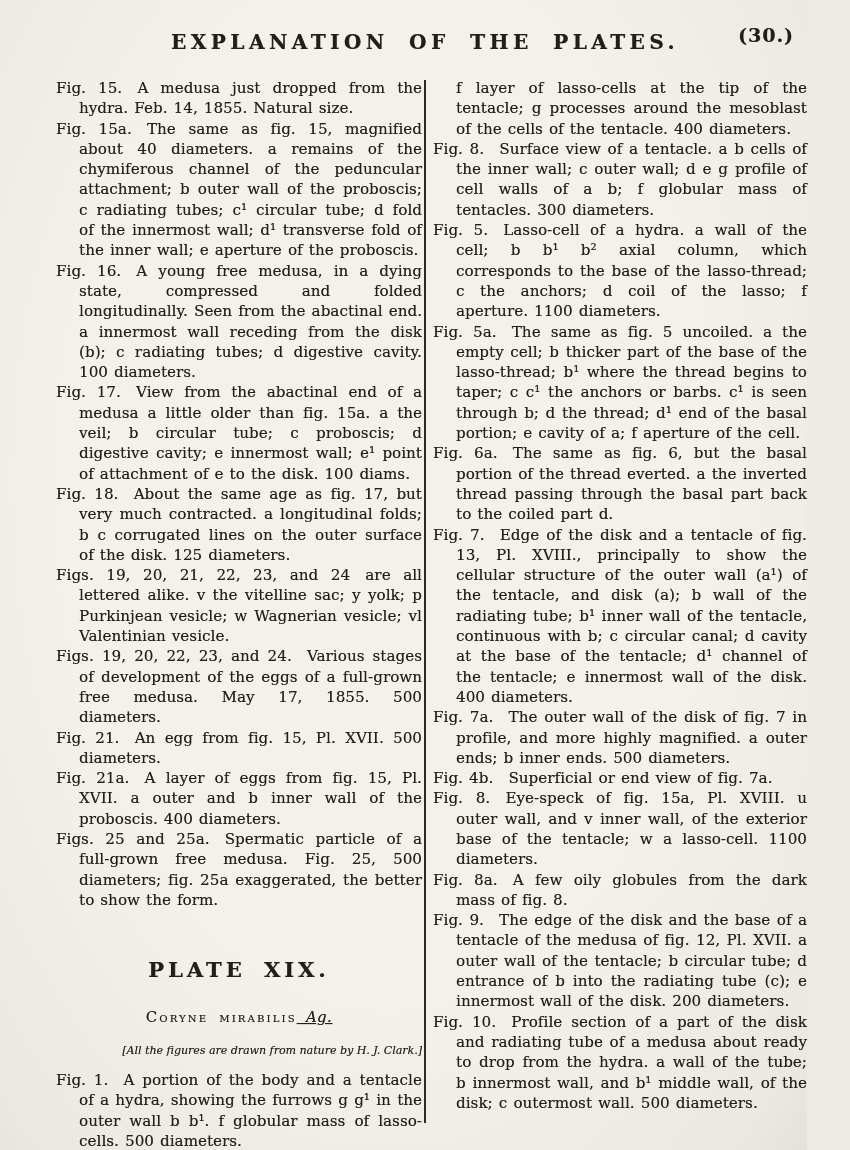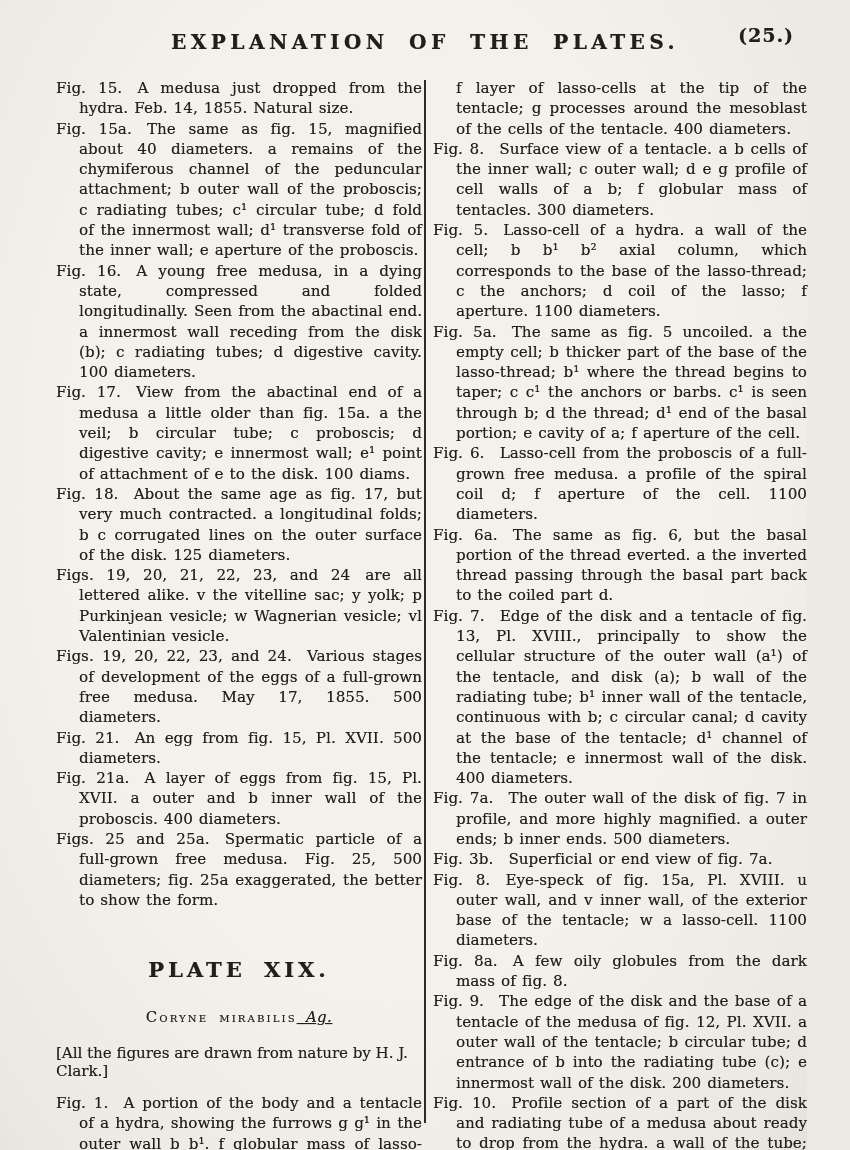--- a/index.html
+++ b/index.html
@@ -62,33 +62,34 @@
   p.species-heading {
     text-align: center;
     margin-top: 26px;
     font-size: 14.8px;
     letter-spacing: 2.2px; word-spacing: 4px;
     text-shadow: 0.25px 0.25px 0.3px rgba(30,20,10,0.55);
   }
   .species-name { font-variant: small-caps; }
   .species-authority { font-style: italic; letter-spacing: 0.5px; text-decoration: underline; }
   p.attribution-note {
-    text-align: left;
+    text-align: right;
     margin-top: 19px;
     margin-bottom: 13px;
-    font-size: 15px;
+    font-size: 11px;
     text-shadow: 0.25px 0.25px 0.3px rgba(30,20,10,0.5);
+    font-style: italic;
   }
 </style>
 </head>
 <body>
 
 <div class="page">
   <div class="header-title">EXPLANATION OF THE PLATES.</div>
-  <div class="page-number">(25.)</div>
+  <div class="page-number">(30.)</div>
 
   <div class="column-divider"></div>
 
   <div class="column column-left">
       <p class="entry"><span class="fig-label">Fig. 15.</span>  A medusa just dropped from the hydra.  Feb. 14, 1855.  Natural size.</p>
       <p class="entry"><span class="fig-label">Fig. 15a.</span>  The same as fig. 15, magnified about 40 diameters.  a remains of the chymiferous channel of the peduncular attachment;  b outer wall of the proboscis;  c radiating tubes;  c¹ circular tube;  d fold of the innermost wall;  d¹ transverse fold of the inner wall;  e aperture of the proboscis.</p>
       <p class="entry"><span class="fig-label">Fig. 16.</span>  A young free medusa, in a dying state, compressed and folded longitudinally.  Seen from the abactinal end.  a innermost wall receding from the disk (b);  c radiating tubes;  d digestive cavity.  100 diameters.</p>
       <p class="entry"><span class="fig-label">Fig. 17.</span>  View from the abactinal end of a medusa a little older than fig. 15a.  a the veil;  b circular tube;  c proboscis;  d digestive cavity;  e innermost wall;  e¹ point of attachment of e to the disk.  100 diams.</p>
       <p class="entry"><span class="fig-label">Fig. 18.</span>  About the same age as fig. 17, but very much contracted.  a longitudinal folds;  b c corrugated lines on the outer surface of the disk.  125 diameters.</p>
       <p class="entry"><span class="fig-label">Figs. 19, 20, 21, 22, 23, and 24</span>  are all lettered alike.  v the vitelline sac;  y yolk;  p Purkinjean vesicle;  w Wagnerian vesicle;  vl Valentinian vesicle.</p>
@@ -101,23 +102,22 @@
       <p class="attribution-note">[All the figures are drawn from nature by H. J. Clark.]</p>
       <p class="entry"><span class="fig-label">Fig. 1.</span>  A portion of the body and a tentacle of a hydra, showing the furrows g g¹ in the outer wall b b¹.  f globular mass of lasso-cells.  500 diameters.</p>
       <p class="entry"><span class="fig-label">Fig. 2.</span>  Portion of the body and a sectional view of a partially extended tentacle.  a outer wall of the body in profile;  a¹ the same as a, in a full view;  a² a³ a⁴ cells of the inner wall of the tentacle;  b outer wall of the body;  b¹ outer wall of the tentacle;  c horn-like sheath;  d outline of the digestive cavity;  e space between the outer and inner walls of the tentacle;</p>
     </div>
 
   <div class="column column-right">
       <p class="continuation">f layer of lasso-cells at the tip of the tentacle;  g processes around the mesoblast of the cells of the tentacle.  400 diameters.</p>
       <p class="entry"><span class="fig-label">Fig. 8.</span>  Surface view of a tentacle.  a b cells of the inner wall;  c outer wall;  d e g profile of cell walls of a b;  f globular mass of tentacles.  300 diameters.</p>
       <p class="entry"><span class="fig-label">Fig. 5.</span>  Lasso-cell of a hydra.  a wall of the cell;  b b¹ b² axial column, which corresponds to the base of the lasso-thread;  c the anchors;  d coil of the lasso;  f aperture.  1100 diameters.</p>
       <p class="entry"><span class="fig-label">Fig. 5a.</span>  The same as fig. 5 uncoiled.  a the empty cell;  b thicker part of the base of the lasso-thread;  b¹ where the thread begins to taper;  c c¹ the anchors or barbs. c¹ is seen through b;  d the thread;  d¹ end of the basal portion;  e cavity of a;  f aperture of the cell.</p>
-      <p class="entry"><span class="fig-label">Fig. 6.</span>  Lasso-cell from the proboscis of a full-grown free medusa.  a profile of the spiral coil d;  f aperture of the cell.  1100 diameters.</p>
       <p class="entry"><span class="fig-label">Fig. 6a.</span>  The same as fig. 6, but the basal portion of the thread everted.  a the inverted thread passing through the basal part back to the coiled part d.</p>
       <p class="entry"><span class="fig-label">Fig. 7.</span>  Edge of the disk and a tentacle of fig. 13, Pl. XVIII., principally to show the cellular structure of the outer wall (a¹) of the tentacle, and disk (a);  b wall of the radiating tube;  b¹ inner wall of the tentacle, continuous with b;  c circular canal;  d cavity at the base of the tentacle;  d¹ channel of the tentacle;  e innermost wall of the disk.  400 diameters.</p>
       <p class="entry"><span class="fig-label">Fig. 7a.</span>  The outer wall of the disk of fig. 7 in profile, and more highly magnified.  a outer ends;  b inner ends.  500 diameters.</p>
-      <p class="entry"><span class="fig-label">Fig. 3b.</span>  Superficial or end view of fig. 7a.</p>
+      <p class="entry"><span class="fig-label">Fig. 4b.</span>  Superficial or end view of fig. 7a.</p>
       <p class="entry"><span class="fig-label">Fig. 8.</span>  Eye-speck of fig. 15a, Pl. XVIII.  u outer wall, and v inner wall, of the exterior base of the tentacle;  w a lasso-cell.  1100 diameters.</p>
       <p class="entry"><span class="fig-label">Fig. 8a.</span>  A few oily globules from the dark mass of fig. 8.</p>
       <p class="entry"><span class="fig-label">Fig. 9.</span>  The edge of the disk and the base of a tentacle of the medusa of fig. 12, Pl. XVII.  a outer wall of the tentacle;  b circular tube;  d entrance of b into the radiating tube (c);  e innermost wall of the disk.  200 diameters.</p>
       <p class="entry"><span class="fig-label">Fig. 10.</span>  Profile section of a part of the disk and radiating tube of a medusa about ready to drop from the hydra.  a wall of the tube;  b innermost wall, and b¹ middle wall, of the disk;  c outermost wall.  500 diameters.</p>
     </div>
 </div>
 
 </body></html>

